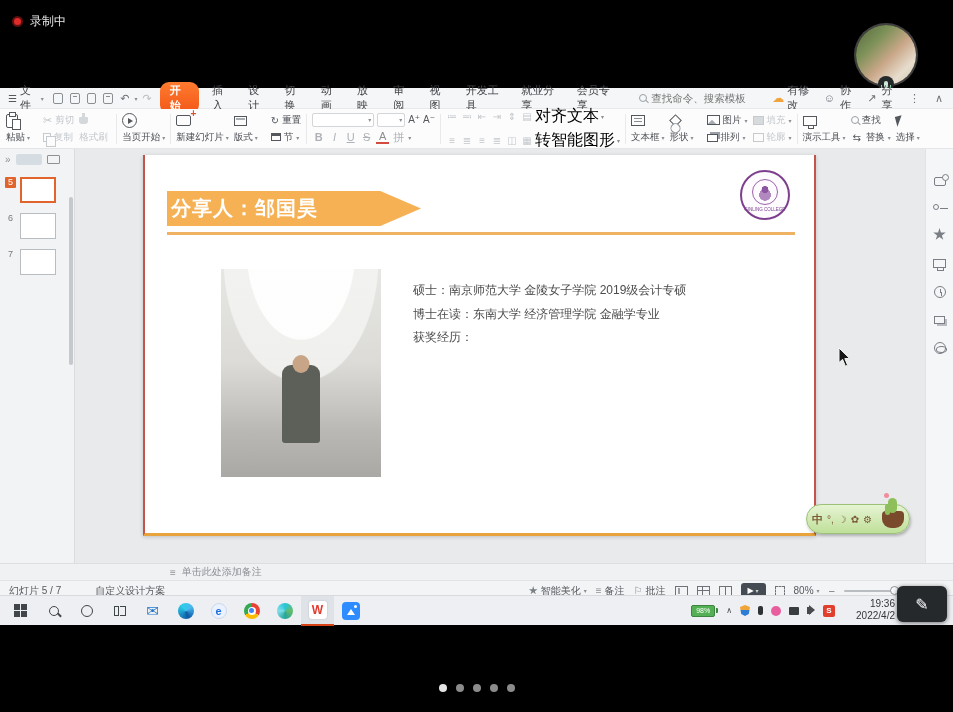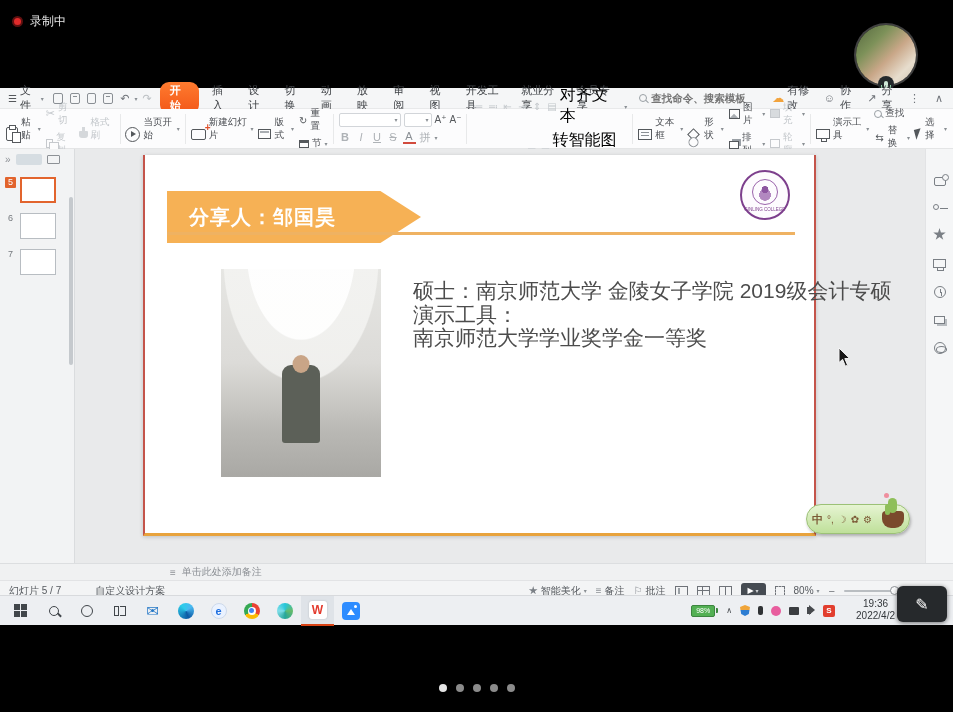--- a/index.html
+++ b/index.html
@@ -39,28 +39,28 @@
   .qi { width:11px; height:11px; border:1.2px solid #8a8f94; border-radius:2px; margin:0 2px; position:relative; }
   .qi.inner::after { content:""; position:absolute; inset:2px; border-top:1.2px solid #8a8f94; }
   .glyph { color:#6f7379; font-size:11px; margin:0 2px; }
   .glyph.dim { color:#bcc0c4; }
   .caret { font-size:6px; color:#8a8f94; }
   .mi { padding:1px 7px; cursor:default; }
   .mi.active { background:linear-gradient(#ff7b2f,#f25617); color:#fff; border-radius:9px; font-weight:bold; padding:1px 10px; margin:0 3px; }
   .search-wrap { display:flex; align-items:center; gap:4px; margin-left:14px; }
   .lens { width:8px; height:8px; border:1.2px solid #9aa0a5; border-radius:50%; position:relative; display:inline-block; }
   .lens::after { content:""; position:absolute; width:4px; height:1.2px; background:#9aa0a5; transform:rotate(45deg); right:-3px; bottom:-1px; }
-  .search-input { border:none; background:transparent; font-size:10.5px; color:#6f7379; width:118px; outline:none;font-weight:bold; }
+  .search-input { border:none; background:transparent; font-size:10.5px; color:#6f7379; width:118px; outline:none; }
   .mb-right { margin-left:auto; display:flex; align-items:center; gap:11px; color:#4a4d52; }
   .mb-item { display:flex; align-items:center; gap:3px; }
   .cloud { color:#f2a33c; font-size:12px; }
 
   .ribbon { height:40px; background:#fcfcfd; border-bottom:1px solid #e4e5e6; display:flex; align-items:center; padding:0 6px; gap:5px; }
   .rsep { width:1px; height:30px; background:#e8e9ea; }
-  .rbig { display:flex; align-items:flex-end; justify-content:center; font-size:9.5px; color:#4a4d52; min-width:32px; gap:3px; }
+  .rbig { display:flex; flex-direction:column; align-items:flex-start; justify-content:center; font-size:9.5px; color:#4a4d52; min-width:32px; gap:3px; }
   .ric { height:15px; display:flex; align-items:center; justify-content:center; }
   .rcol { display:flex; flex-direction:column; gap:4px; font-size:9.5px; }
   .rrow { display:flex; align-items:center; gap:3px; color:#4a4d52; }
   .rrow.dis, .dis { color:#c3c7cb; }
   .rlab { display:flex; align-items:center; gap:2px; }
 
   .ic-paste { width:12px; height:14px; border:1.4px solid #55585c; border-radius:2px; position:relative; background:#fff; }
   .ic-paste::before { content:""; position:absolute; left:2px; top:-3px; width:5px; height:3px; background:#fff; border:1.2px solid #55585c; }
   .ic-paste::after { content:""; position:absolute; right:-4px; bottom:-3px; width:7px; height:9px; background:#fff; border:1.2px solid #55585c; }
   .ic-cut { color:#c3c7cb; font-size:11px; }
@@ -110,40 +110,40 @@
   .tnum { min-width:11px; text-align:center; font-size:9px; color:#75797e; line-height:11px; }
   .thumb-row.sel .tnum { background:#e2642d; color:#fff; border-radius:1px; }
   .tbox { width:36px; height:26px; background:#fff; border:1px solid #b8bdc2; }
   .thumb-row.sel .tbox { border:2px solid #e2642d; }
   .panel-scroll { position:absolute; right:1px; top:48px; width:4px; height:168px; background:#c5c9cd; border-radius:2px; }
 
   .canvas { flex:1; position:relative; background:#e9eaeb; overflow:hidden; }
   .slide { position:absolute; left:68px; top:6px; width:673px; height:381px; background:#fff;
     border-left:2px solid #c4544a; border-right:2px solid #c4544a; border-bottom:3px solid #e8a33d;
     box-shadow:0 1px 4px rgba(0,0,0,.18); }
-  .banner { position:absolute; left:22px; top:36px; width:254px; height:52px; background:#f6b155;
+  .banner { position:absolute; left:22px; top:36px; width:254px; height:35px; background:#f6b155;
     clip-path:polygon(0 0,84% 0,100% 50%,84% 100%,0 100%); display:flex; align-items:center;
-    color:#fff; font-size:20px; font-weight:bold; padding-left:22px; letter-spacing:1px; }
+    color:#fff; font-size:20px; font-weight:bold; padding-left:4px; letter-spacing:1px; }
   .title-underline { position:absolute; left:22px; top:77px; width:628px; height:3px; background:#efb262; }
   .logo { position:absolute; right:24px; top:15px; width:50px; height:50px; border-radius:50%;
     border:2px solid #7d3f8d; display:flex; flex-direction:column; align-items:center; justify-content:center; gap:1px; background:#fdfbfe; }
   .logo-core { width:26px; height:26px; border-radius:50%; border:1px solid #9a63ab;
     background:radial-gradient(circle at 50% 40%, #8d56a0 18%, transparent 19%),
                radial-gradient(circle at 50% 62%, #b288c0 30%, transparent 31%); }
   .logo-txt { font-size:5px; color:#7d3f8d; transform:scale(.9); white-space:nowrap; }
   .photo { position:absolute; left:76px; top:114px; width:160px; height:208px;
     background:
       radial-gradient(ellipse 90px 150px at 50% -20px, rgba(255,255,255,.9) 60%, transparent 61%),
       radial-gradient(ellipse 120px 190px at 50% -10px, rgba(245,245,243,.8) 64%, transparent 65%),
       linear-gradient(#e6e6e3 0%,#dcdbd8 45%,#cbcac6 62%,#b9b8b4 78%,#a9a8a4 100%); }
   .photo::before { content:""; position:absolute; left:50%; bottom:34px; transform:translateX(-50%);
     width:38px; height:78px; background:#5c6058; border-radius:9px 9px 3px 3px; }
   .photo::after { content:""; position:absolute; left:50%; bottom:104px; transform:translateX(-50%);
     width:17px; height:18px; background:#caa island587; background:#c9a587; border-radius:50%; }
-  .bio { position:absolute; left:268px; top:124px; font-size:21px; color:#4c4c4c; line-height:23.5px; white-space:nowrap; }
+  .bio { position:absolute; left:268px; top:124px; font-size:12px; color:#4c4c4c; line-height:23.5px; white-space:nowrap; }
 
   .rail { width:28px; background:#f5f6f7; border-left:1px solid #e2e3e5; display:flex; flex-direction:column; align-items:center; padding-top:28px; gap:18px; }
   .ri { position:relative; display:block; }
   .ri-share { width:12px; height:9px; border:1.3px solid #7a7f85; border-radius:2px; }
   .ri-share::after { content:""; position:absolute; right:-4px; top:-4px; width:5px; height:5px; border:1.3px solid #7a7f85; border-radius:50%; background:#f5f6f7; }
   .ri-key { width:6px; height:6px; border:1.3px solid #7a7f85; border-radius:50%; margin-right:7px; }
   .ri-key::after { content:""; position:absolute; left:6px; top:2.5px; width:8px; height:1.3px; background:#7a7f85; }
   .ri-star { width:13px; height:13px; background:#7a7f85; clip-path:polygon(50% 0%,61% 35%,98% 35%,68% 57%,79% 91%,50% 70%,21% 91%,32% 57%,2% 35%,39% 35%); }
   .ri-screen { width:13px; height:9px; border:1.3px solid #7a7f85; }
   .ri-screen::after { content:""; position:absolute; left:3px; bottom:-4px; width:5px; height:3px; border:1.2px solid #7a7f85; border-top:none; }
@@ -198,21 +198,21 @@
   .batt-body { width:24px; height:12px; background:#53b054; border:1px solid #3d8540; border-radius:2px; color:#fff; font-size:7px; display:flex; align-items:center; justify-content:center; }
   .batt-tip { width:2px; height:5px; background:#3d8540; border-radius:0 1px 1px 0; }
   .chev { color:#46494d; font-size:8px; }
   .trshield { width:10px; height:11px; background:linear-gradient(180deg,#f0a53a 50%,#2d7dd2 50%); clip-path:polygon(50% 0,100% 18%,88% 82%,50% 100%,12% 82%,0 18%); }
   .trmic { width:5px; height:9px; background:#2f3235; border-radius:2px; }
   .trpink { width:10px; height:10px; border-radius:50%; background:#e85d9e; }
   .trdark { width:10px; height:8px; background:#3a3d40; border-radius:1px; }
   .spk { width:4px; height:7px; background:#46494d; position:relative; margin-right:4px; }
   .spk::before { content:""; position:absolute; left:2px; top:-2px; border-left:6px solid #46494d; border-top:5.5px solid transparent; border-bottom:5.5px solid transparent; }
   .trsogou { width:12px; height:12px; background:#e23e2e; border-radius:2px; color:#fff; font-weight:bold; font-size:8px; display:flex; align-items:center; justify-content:center; }
-  .clock { position:absolute; right:58px; top:598px; text-align:center; font-size:10px; color:#33373b; line-height:12px; z-index:11; }
+  .clock { position:absolute; right:58px; top:598px; text-align:right; font-size:10px; color:#33373b; line-height:12px; z-index:11; }
 
   .annotate { position:absolute; right:6px; top:586px; width:50px; height:36px; background:#26292c; border-radius:6px; z-index:50;
     display:flex; align-items:center; justify-content:center; color:#fff; font-size:16px; box-shadow:0 1px 5px rgba(0,0,0,.55); }
 
   
   .ime { position:absolute; left:806px; top:504px; width:104px; height:30px; z-index:30;
     background:linear-gradient(#e6f4d2,#bfe09a); border:1px solid #9cc177; border-radius:15px;
     display:flex; align-items:center; gap:4px; padding:0 5px; box-shadow:1px 2px 3px rgba(0,0,0,.25); color:#7c5a36; font-size:10px; }
   .ime-mode { font-weight:bold; font-size:11px; }
   .pot { margin-left:auto; width:22px; height:17px; background:#7a4a2c; border-radius:4px 4px 9px 9px; position:relative; }
@@ -507,22 +507,22 @@
             <span>分享人：邹国昊</span>
           </div>
           <div class="title-underline"></div>
           <div class="logo">
             <span class="logo-core"></span>
             <span class="logo-txt">GINLING COLLEGE</span>
           </div>
           <div class="photo"></div>
           <div class="bio">
             <div>硕士：南京师范大学 金陵女子学院 2019级会计专硕</div>
-            <div>演示工具：</div>
-            <div>南京师范大学学业奖学金一等奖</div>
+            <div>博士在读：东南大学 经济管理学院 金融学专业</div>
+            <div>获奖经历：</div>
           </div>
         </div>
       </div>
 
       <div class="rail">
         <span class="ri ri-share"></span>
         <span class="ri ri-key"></span>
         <span class="ri ri-star"></span>
         <span class="ri ri-screen"></span>
         <span class="ri ri-clock"></span>

